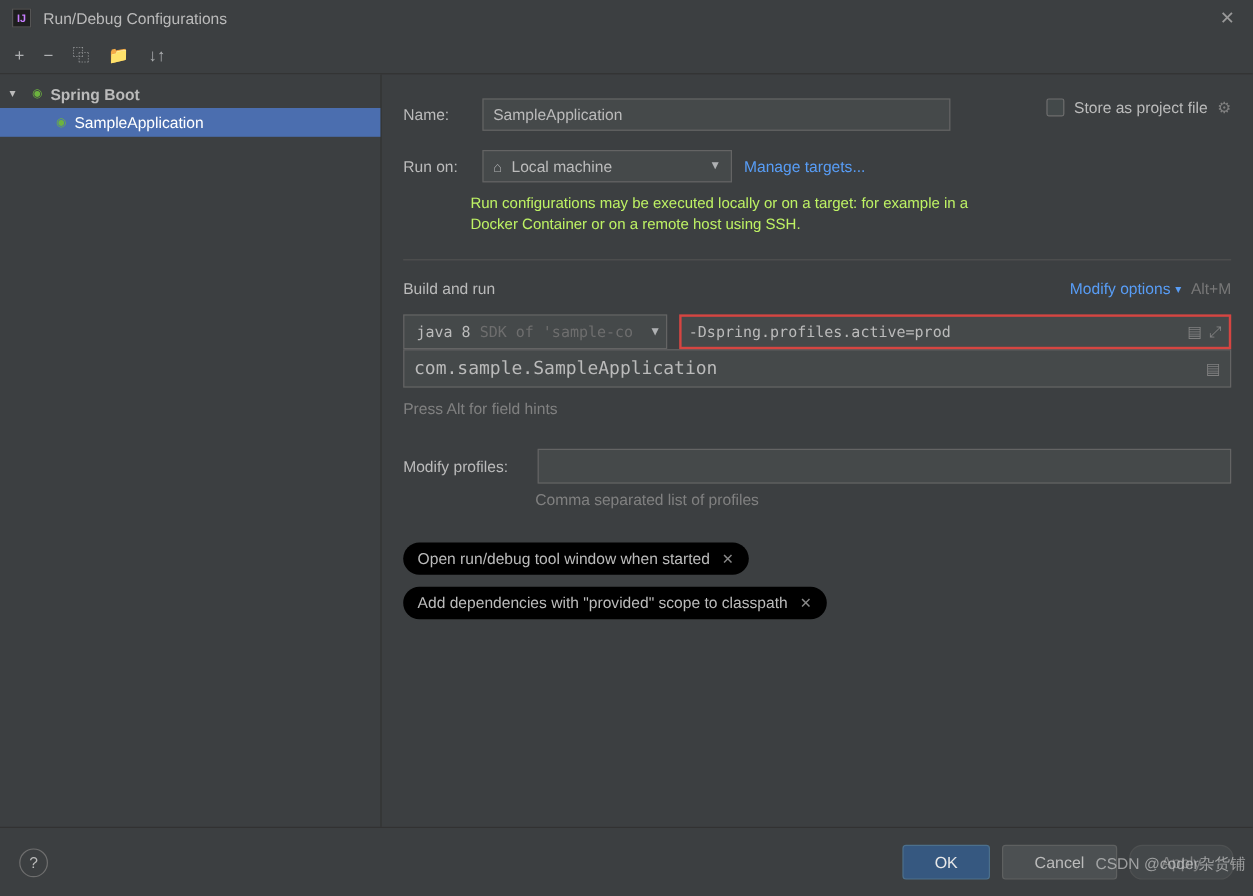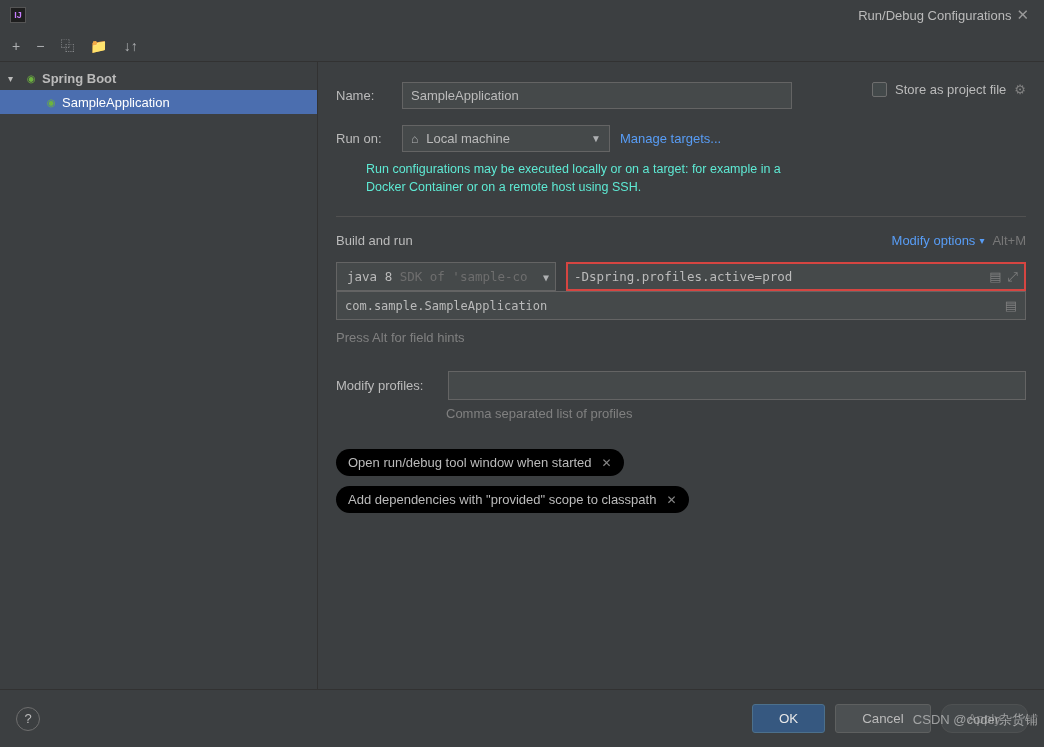--- a/index.html
+++ b/index.html
@@ -22,21 +22,21 @@
       background: #3c3f41;
     }
     .app-icon {
       width: 16px; height: 16px;
       background: #1e1e1e;
       border: 1px solid #555;
       margin-right: 10px;
       display: flex; align-items: center; justify-content: center;
       font-size: 9px; color: #c77dff; font-weight: bold;
     }
-    .titlebar-title { flex: 1; color: #bbbbbb; text-align: right; }
+    .titlebar-title { flex: 1; color: #bbbbbb; }
     .close-x { color: #999; font-size: 15px; cursor: pointer; padding: 0 5px; }
     .toolbar {
       height: 32px;
       display: flex;
       align-items: center;
       gap: 16px;
       padding: 0 12px;
       border-bottom: 1px solid #323232;
     }
     .toolbar .icon { color: #afb1b3; cursor: pointer; font-size: 14px; }
@@ -114,23 +114,23 @@
       cursor: pointer;
       min-width: 208px;
     }
     .dropdown .dd-arrow {
       position: absolute; right: 8px;
       font-size: 10px; color: #afb1b3;
     }
     .dropdown .home-icon { color: #afb1b3; font-size: 12px; }
     .link { color: #589df6; cursor: pointer; }
     .hint {
-      color: #5eead4;
+      color: #bef264;
       font-size: 12.5px;
-      margin-left: 30px;
+      margin-left: 56px;
       margin-top: -8px;
       margin-bottom: 20px;
       max-width: 420px;
       line-height: 1.45;
     }
     .divider { border-top: 1px solid #515151; margin-bottom: 16px; }
     .section-header {
       display: flex;
       justify-content: space-between;
       align-items: center;
@@ -188,21 +188,21 @@
       padding: 6px 8px;
       gap: 6px;
       margin-bottom: 10px;
     }
     .class-input {
       flex: 1;
       background: transparent;
       border: none;
       color: #bbbbbb;
       font-family: "Menlo","Consolas",monospace;
-      font-size: 12px;
+      font-size: 15px;
       outline: none;
     }
     .subhint { color: #808080; margin-bottom: 26px; }
     .profiles-row {
       display: flex; align-items: center; gap: 12px; margin-bottom: 6px;
     }
     .profiles-input {
       background: #45494a; border: 1px solid #646464;
       flex: 1; padding: 6px 8px; color: #bbbbbb;
     }

